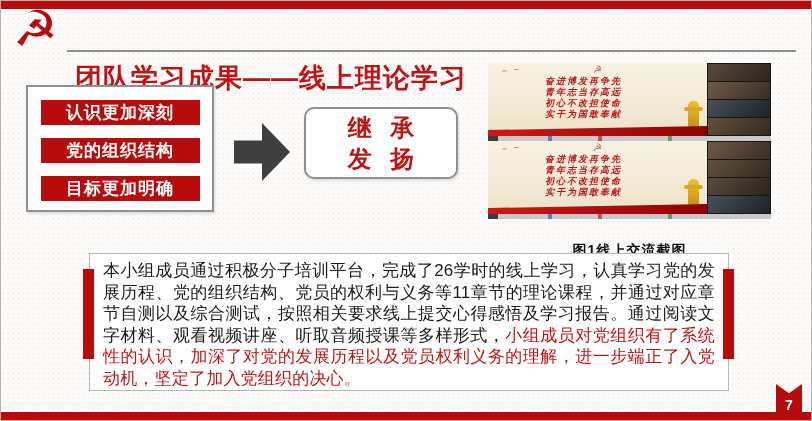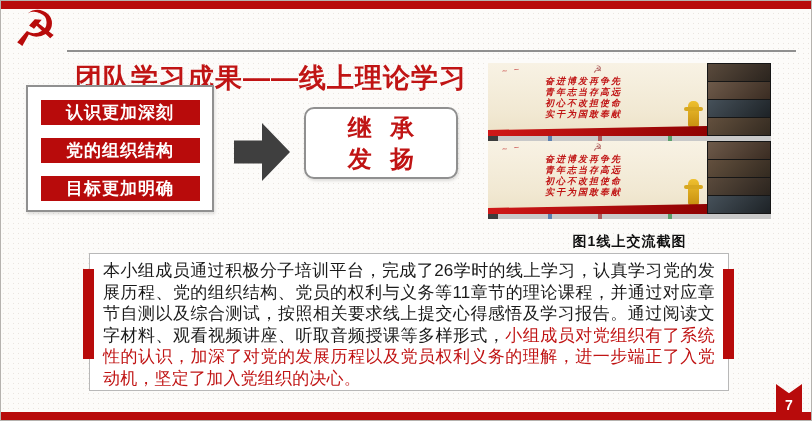--- a/index.html
+++ b/index.html
@@ -107,21 +107,21 @@
   .vc-thumb { flex:1; }
   .t1 { background:linear-gradient(135deg,#5a4a3c,#2b241e); }
   .t2 { background:linear-gradient(135deg,#6e5a4a,#3a2c22); }
   .t3 { background:linear-gradient(135deg,#46515a,#1d2226); }
   .t4 { background:linear-gradient(135deg,#63503e,#332a20); }
   .vc-taskbar {
     width:283px; height:5px;
     background:linear-gradient(90deg,#3c3c3c 0 10px,#c9c9c9 10px 60px,#5a7fb0 60px 64px,#c9c9c9 64px 110px,#b05a5a 110px 114px,#c9c9c9 114px 180px,#5aa06a 180px 184px,#c9c9c9 184px 283px);
   }
   .vc-caption {
-    margin-top:14px; text-align:center;
+    margin-top:23px; text-align:center;
     font-size:14px; font-weight:bold; color:#111111; letter-spacing:1px;
   }
 
   
   .summary-box {
     position:absolute; left:88px; top:252px; width:640px; height:138px;
     background:#ffffff; border:1px solid #b8b8b8; box-sizing:border-box;
   }
   .summary-text {
     position:absolute; left:13px; right:13px; top:6px;

